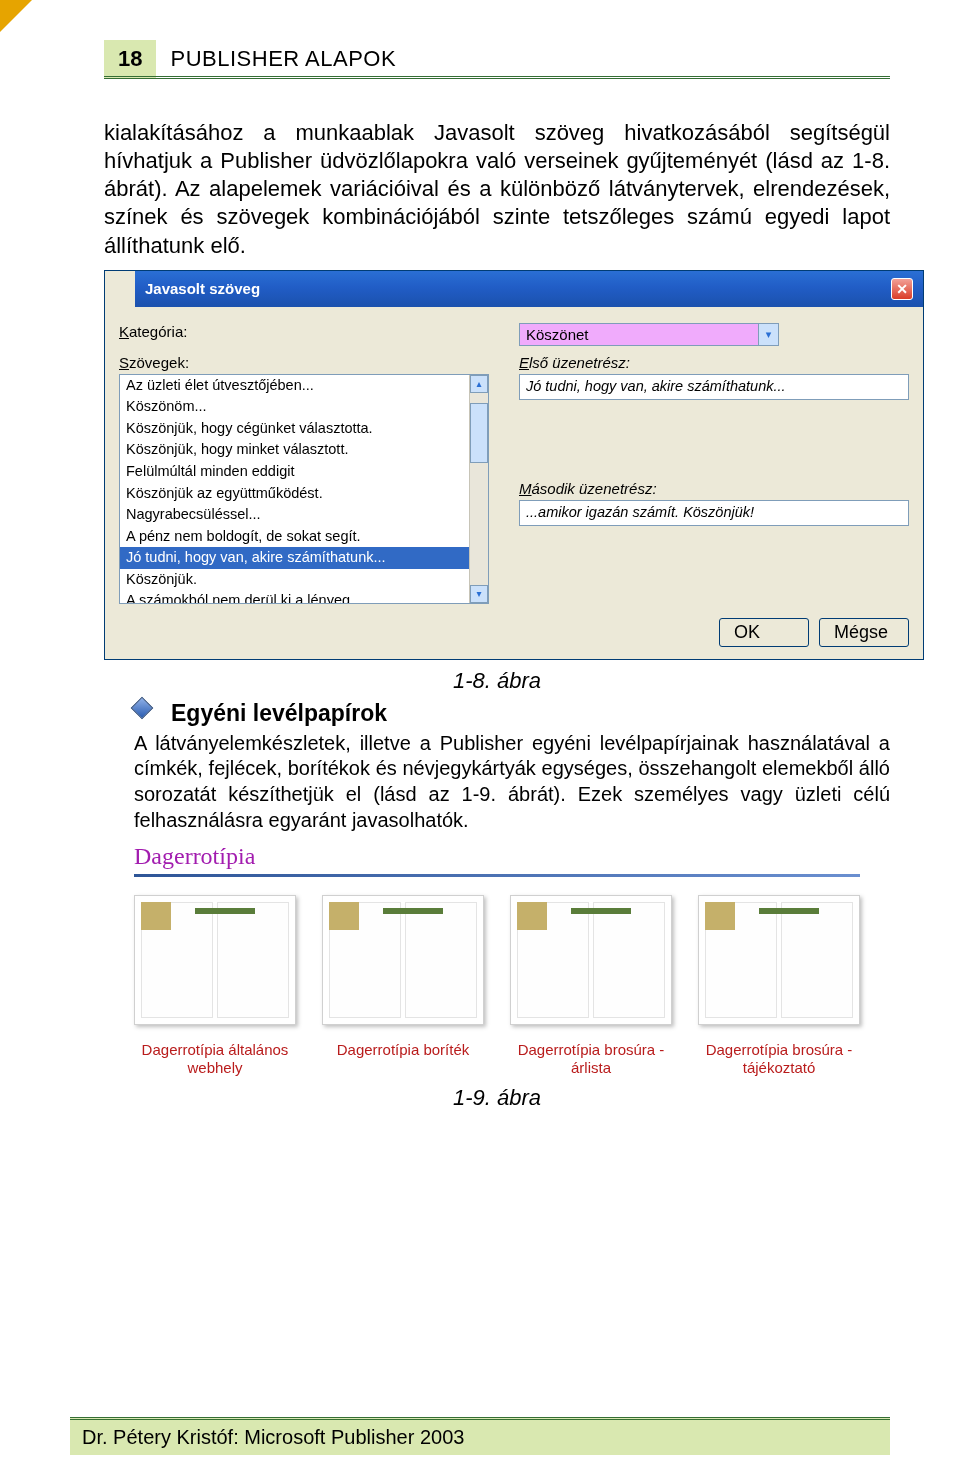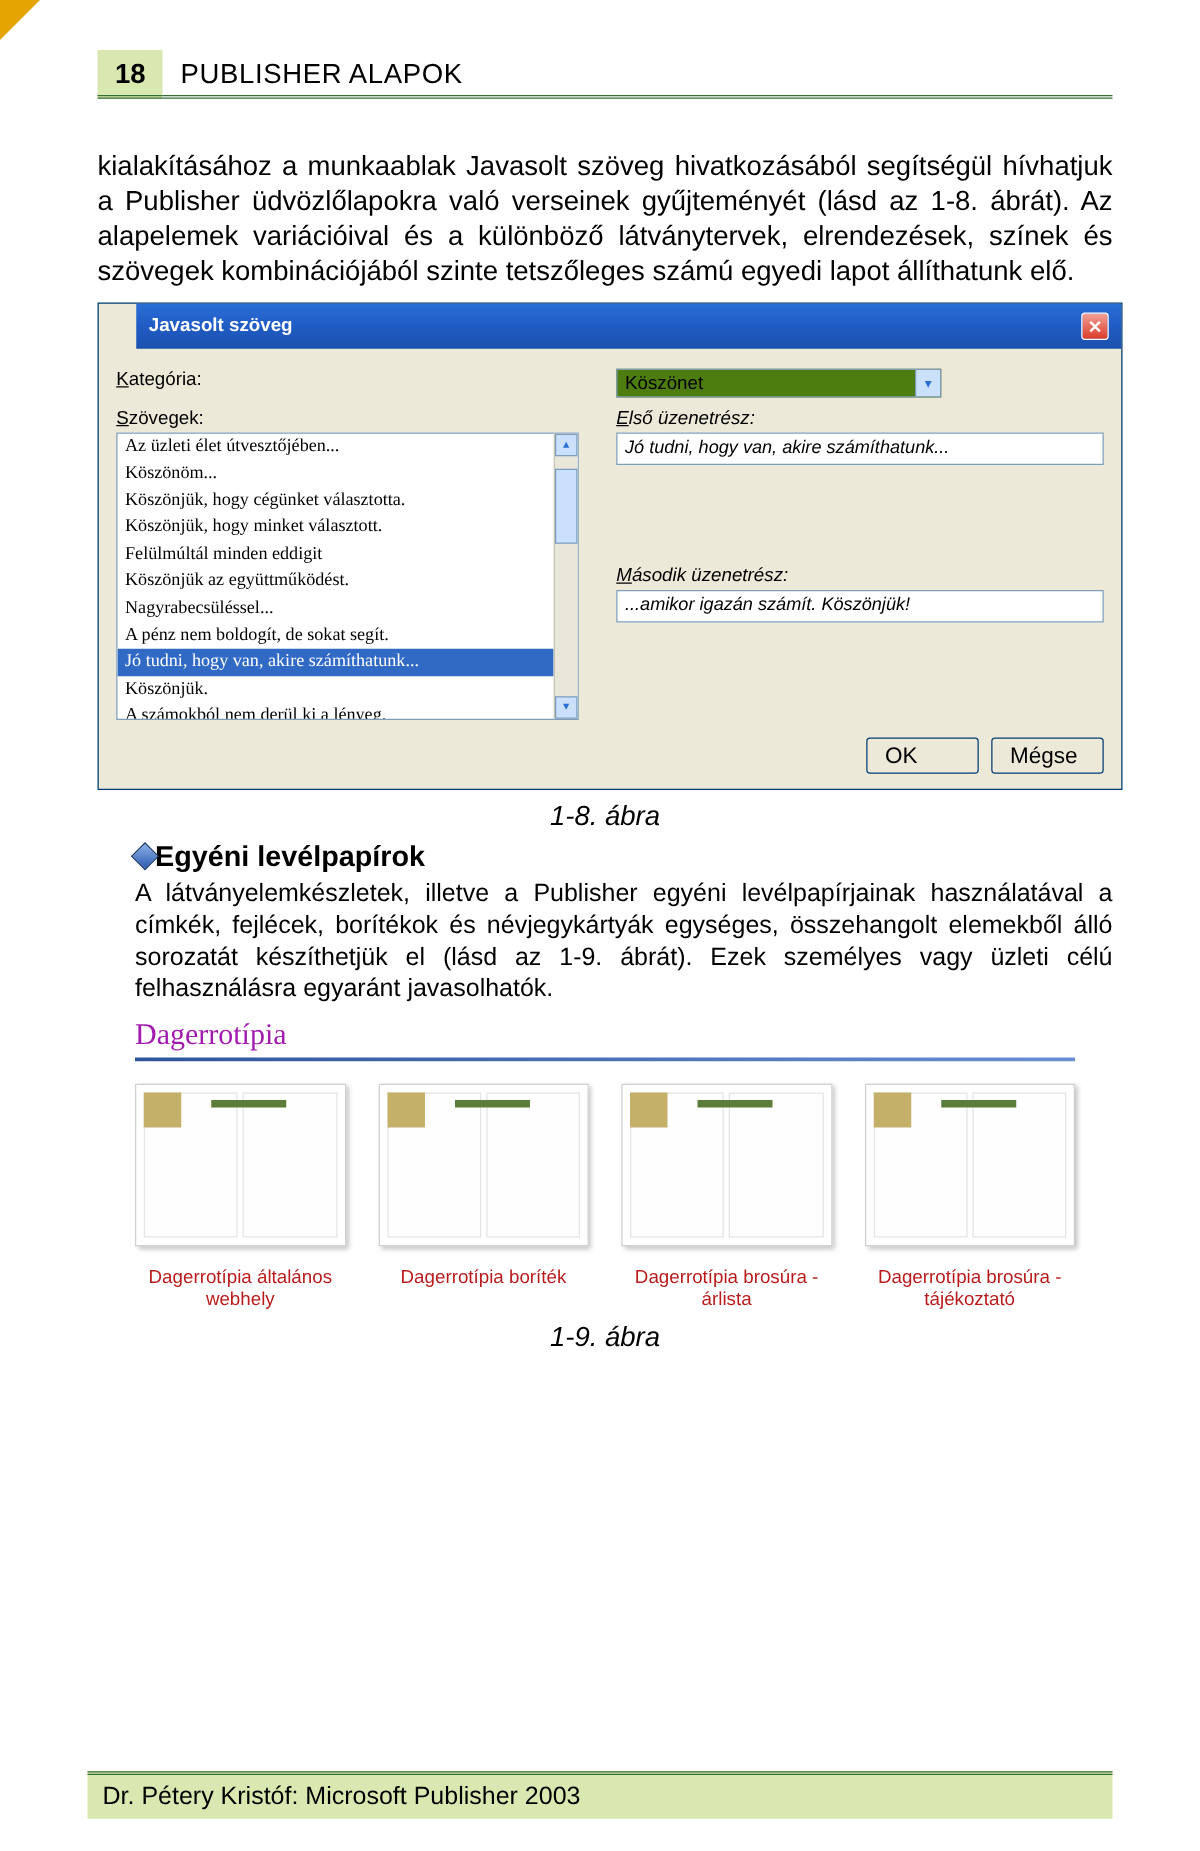--- a/index.html
+++ b/index.html
@@ -5,21 +5,21 @@
   * { box-sizing: border-box; margin: 0; padding: 0; }
   body {
     width: 960px;
     height: 1481px;
     background: #ffffff;
     font-family: Arial, Helvetica, sans-serif;
     color: #000;
     position: relative;
   }
   .page {
-    padding: 40px 70px 0 78px;
+    padding: 40px 70px 0 104px;
   }
   .header-row {
     display: flex;
     align-items: center;
     margin-bottom: 40px;
   }
   .page-num {
     background: #d9e8b0;
     padding: 6px 14px 4px 14px;
     font-weight: bold;
@@ -80,21 +80,21 @@
     display: flex;
     gap: 30px;
     margin-bottom: 8px;
   }
   .dlg-col { flex: 1; }
   .lbl { display:block; margin-bottom: 3px; }
   .lbl .u { text-decoration: underline; }
   .combo {
     display: flex;
     width: 260px;
-    background: #4d7c0f;
+    background: #f0abfc;
     border: 1px solid #7f9db9;
   }
   .combo-text { flex:1; padding: 2px 6px; }
   .combo-btn {
     width: 20px;
     background: #cbe1fb;
     border-left: 1px solid #7f9db9;
     display:flex; align-items:center; justify-content:center;
     color:#2a6fd4; font-size:11px;
   }
@@ -104,21 +104,21 @@
     background:#fff;
     border: 1px solid #7f9db9;
     display:flex;
     font-size: 14.5px;
     line-height: 1.35;
   }
   .listbox-items {
     flex: 1;
     overflow: hidden;
   }
-  .listbox-items div { padding: 1px 6px; white-space:nowrap; overflow:hidden;font-family:Liberation Serif, serif; }
+  .listbox-items div { padding: 1px 6px; white-space:nowrap; overflow:hidden; }
   .listbox-items .selected { background:#316ac5; color:#fff; }
   .listbox-scroll { width: 19px; background:#e9e6da; border-left:1px solid #c7c4b7; display:flex; flex-direction:column; }
   .sb-btn { height:18px; background:#cbe1fb; border:1px solid #7f9db9; margin:0; font-size:10px; display:flex;align-items:center;justify-content:center;color:#2a6fd4;}
   .sb-thumb { margin-top:10px; height:60px; background:#cbe1fb; border:1px solid #7f9db9;}
   .sb-spacer{flex:1;}
   .textbox {
     width: 100%;
     background:#fff;
     border:1px solid #7f9db9;
     padding: 3px 6px;
@@ -148,22 +148,21 @@
     text-align:left;
   }
   .fig-caption {
     text-align:center;
     font-style:italic;
     font-size:22px;
     margin: 8px 0 4px 0;
   }
   .bullet-heading {
     display:flex;
-    align-items:center;
-    gap:0;
+    gap:21px;
     margin-left: 30px;
     margin-top: 6px;
   }
   .diamond {
     width:16px; height:16px;
     background: linear-gradient(135deg,#8fb0e8,#2a5cb0);
     transform: rotate(45deg);
     border:1px solid #1c3c6e;
   }
   .bullet-text { font-size:23px; font-weight:bold; }

